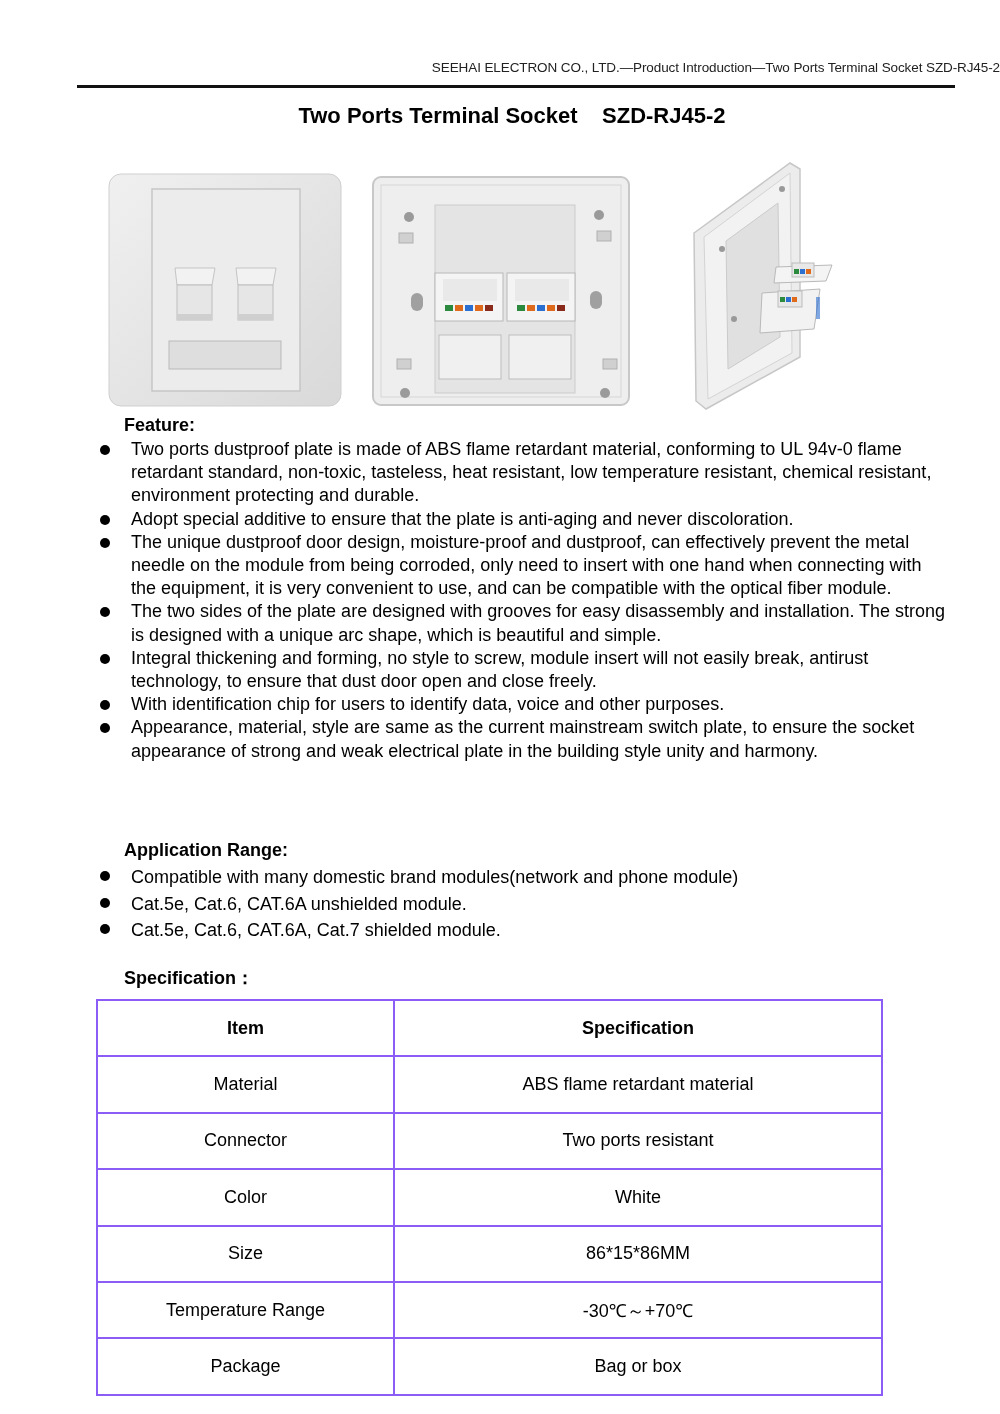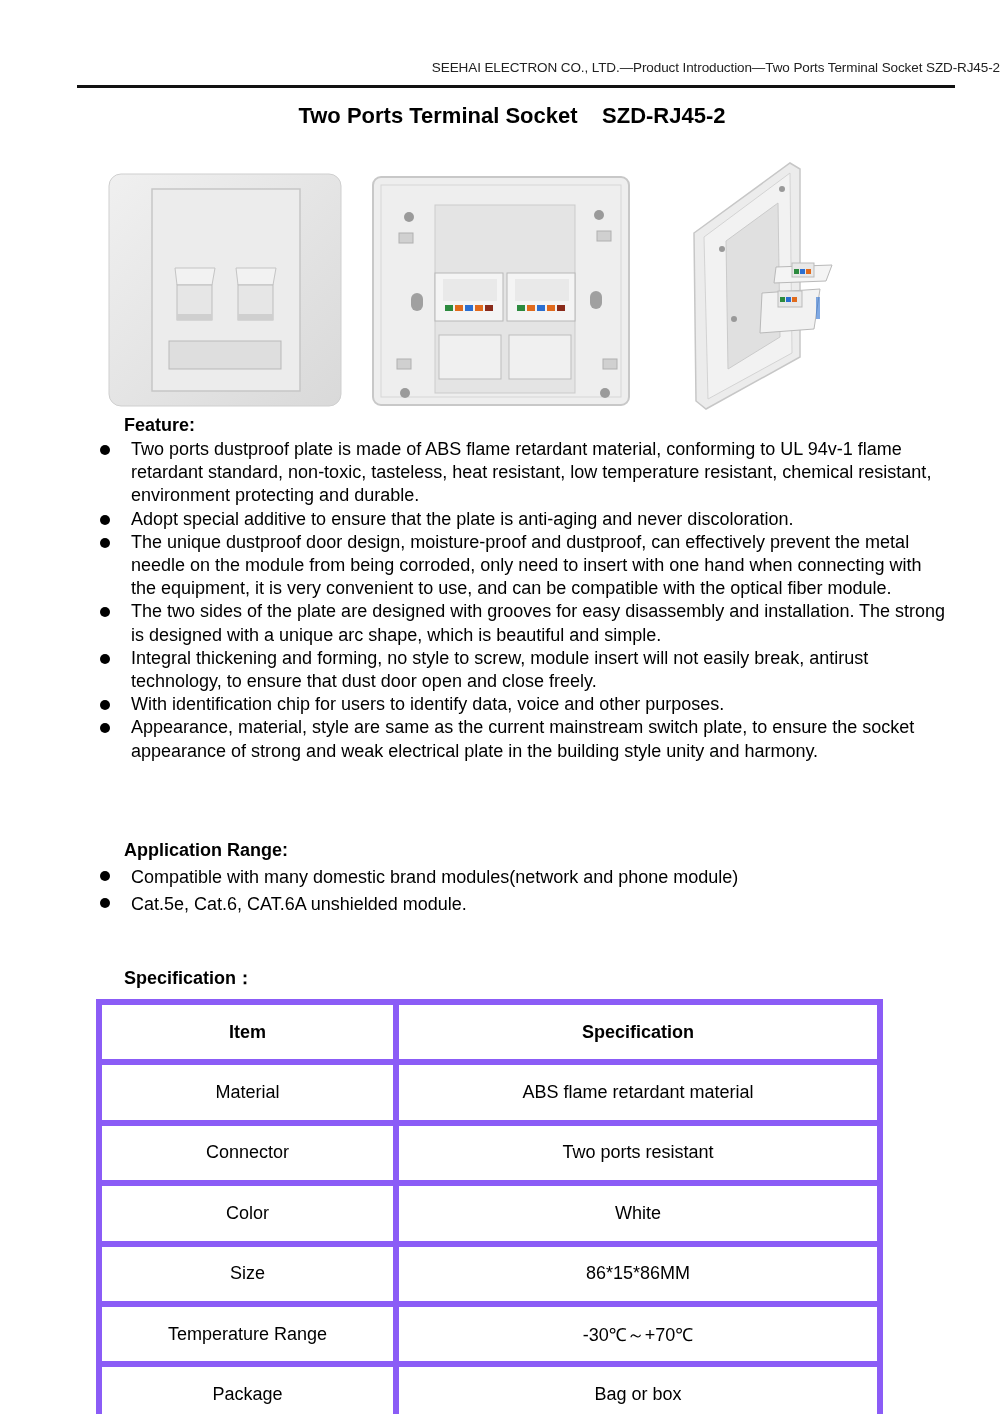--- a/index.html
+++ b/index.html
@@ -36,21 +36,21 @@
     }
     #features { top: 438px; }
     #apps { top: 864px; }
     #apps li { line-height: 26.5px; }
 
     table.spec {
       position: absolute; left: 96px; top: 999px; width: 787px; border-collapse: collapse;
       font-size: 18px;
     }
     table.spec th, table.spec td {
-      border: 6px solid #8b5cf6; text-align: center; height: 30.4px; padding: 12px;
+      border: 2px solid #8b5cf6; text-align: center; height: 30.4px; padding: 12px;
     }
     table.spec th { font-weight: bold; }
     table.spec col.c1 { width: 297px; }
   </style>
 </head>
 <body>
 
 <div class="running-header">SEEHAI ELECTRON CO., LTD.—Product Introduction—Two Ports Terminal Socket SZD-RJ45-2</div>
 <div class="header-rule"></div>
 
@@ -139,33 +139,34 @@
       <rect x="98" y="140" width="5" height="5" fill="#2c8a3e"></rect>
       <rect x="104" y="140" width="5" height="5" fill="#2b6fd1"></rect>
       <rect x="110" y="140" width="5" height="5" fill="#e06a1c"></rect>
       <rect x="134" y="140" width="4" height="22" fill="#2b6fd1" opacity="0.6"></rect>
     </g>
   </svg>
 </div>
 
 <div class="section-heading" style="top:415px;">Feature:</div>
 <ul class="bullet-list" id="features">
-  <li><span class="dot"></span><span>Two ports dustproof plate is made of ABS flame retardant material, conforming to UL 94v-1 flame retardant standard, non-toxic, tasteless, heat resistant, low temperature resistant, chemical resistant, environment protecting and durable.</span></li>
+  <li><span class="dot"></span><span>Two ports dustproof plate is made of ABS flame retardant material, conforming to UL 94v-0 flame retardant standard, non-toxic, tasteless, heat resistant, low temperature resistant, chemical resistant, environment protecting and durable.</span></li>
   <li><span class="dot"></span><span>Adopt special additive to ensure that the plate is anti-aging and never discoloration.</span></li>
   <li><span class="dot"></span><span>The unique dustproof door design, moisture-proof and dustproof, can effectively prevent the metal needle on the module from being corroded, only need to insert with one hand when connecting with the equipment, it is very convenient to use, and can be compatible with the optical fiber module.</span></li>
   <li><span class="dot"></span><span>The two sides of the plate are designed with grooves for easy disassembly and installation. The strong is designed with a unique arc shape, which is beautiful and simple.</span></li>
   <li><span class="dot"></span><span>Integral thickening and forming, no style to screw, module insert will not easily break, antirust technology, to ensure that dust door open and close freely.</span></li>
   <li><span class="dot"></span><span>With identification chip for users to identify data, voice and other purposes.</span></li>
   <li><span class="dot"></span><span>Appearance, material, style are same as the current mainstream switch plate, to ensure the socket appearance of strong and weak electrical plate in the building style unity and harmony.</span></li>
 </ul>
 
 <div class="section-heading" style="top:840px;">Application Range:</div>
 <ul class="bullet-list" id="apps">
   <li><span class="dot"></span><span>Compatible with many domestic brand modules(network and phone module)</span></li>
   <li><span class="dot"></span><span>Cat.5e, Cat.6, CAT.6A unshielded module.</span></li>
+  <li><span class="dot"></span><span>Cat.5e, Cat.6, CAT.6A, Cat.7 shielded module.</span></li>
 </ul>
 
 <div class="section-heading" style="top:966px;">Specification：</div>
 <table class="spec">
   <colgroup>
       <col class="c1">
       <col>
     </colgroup>
   <thead>
     <tr>

